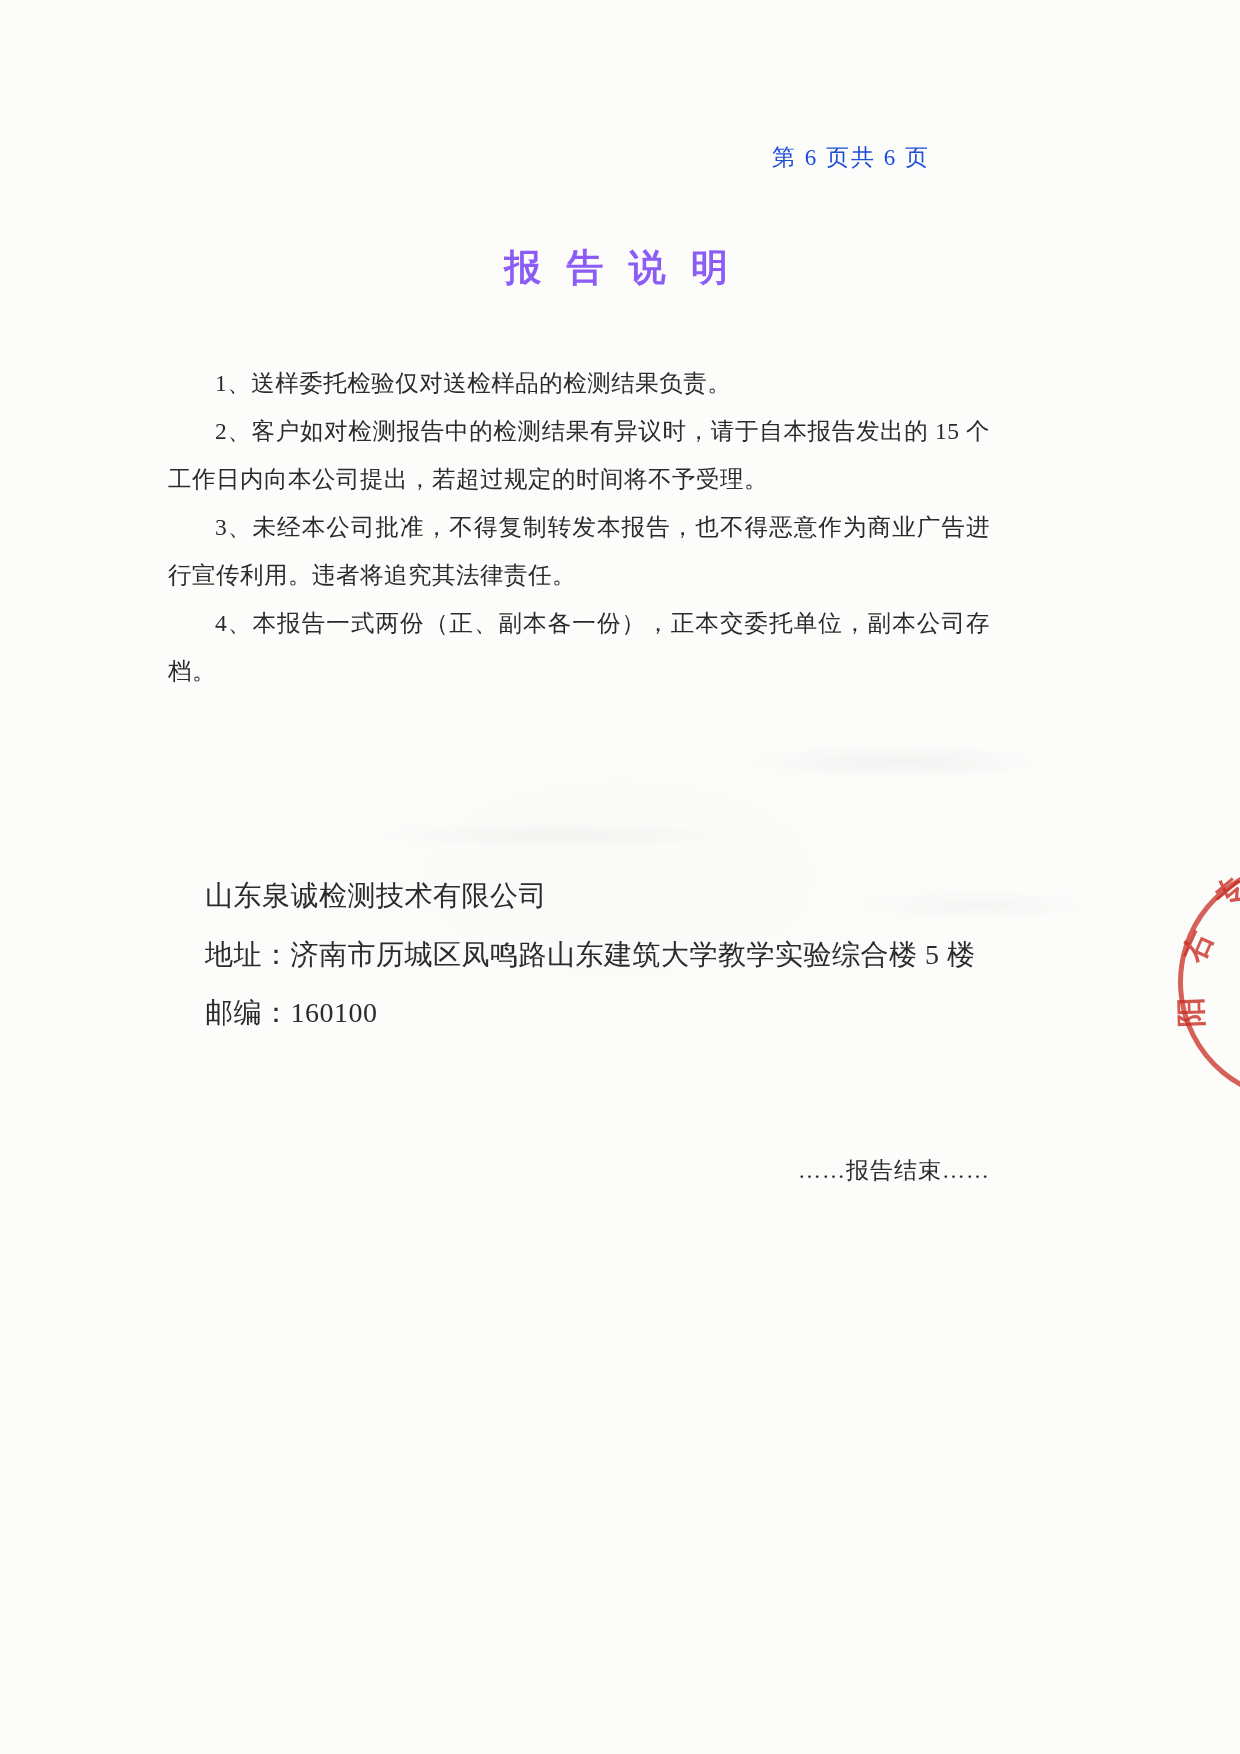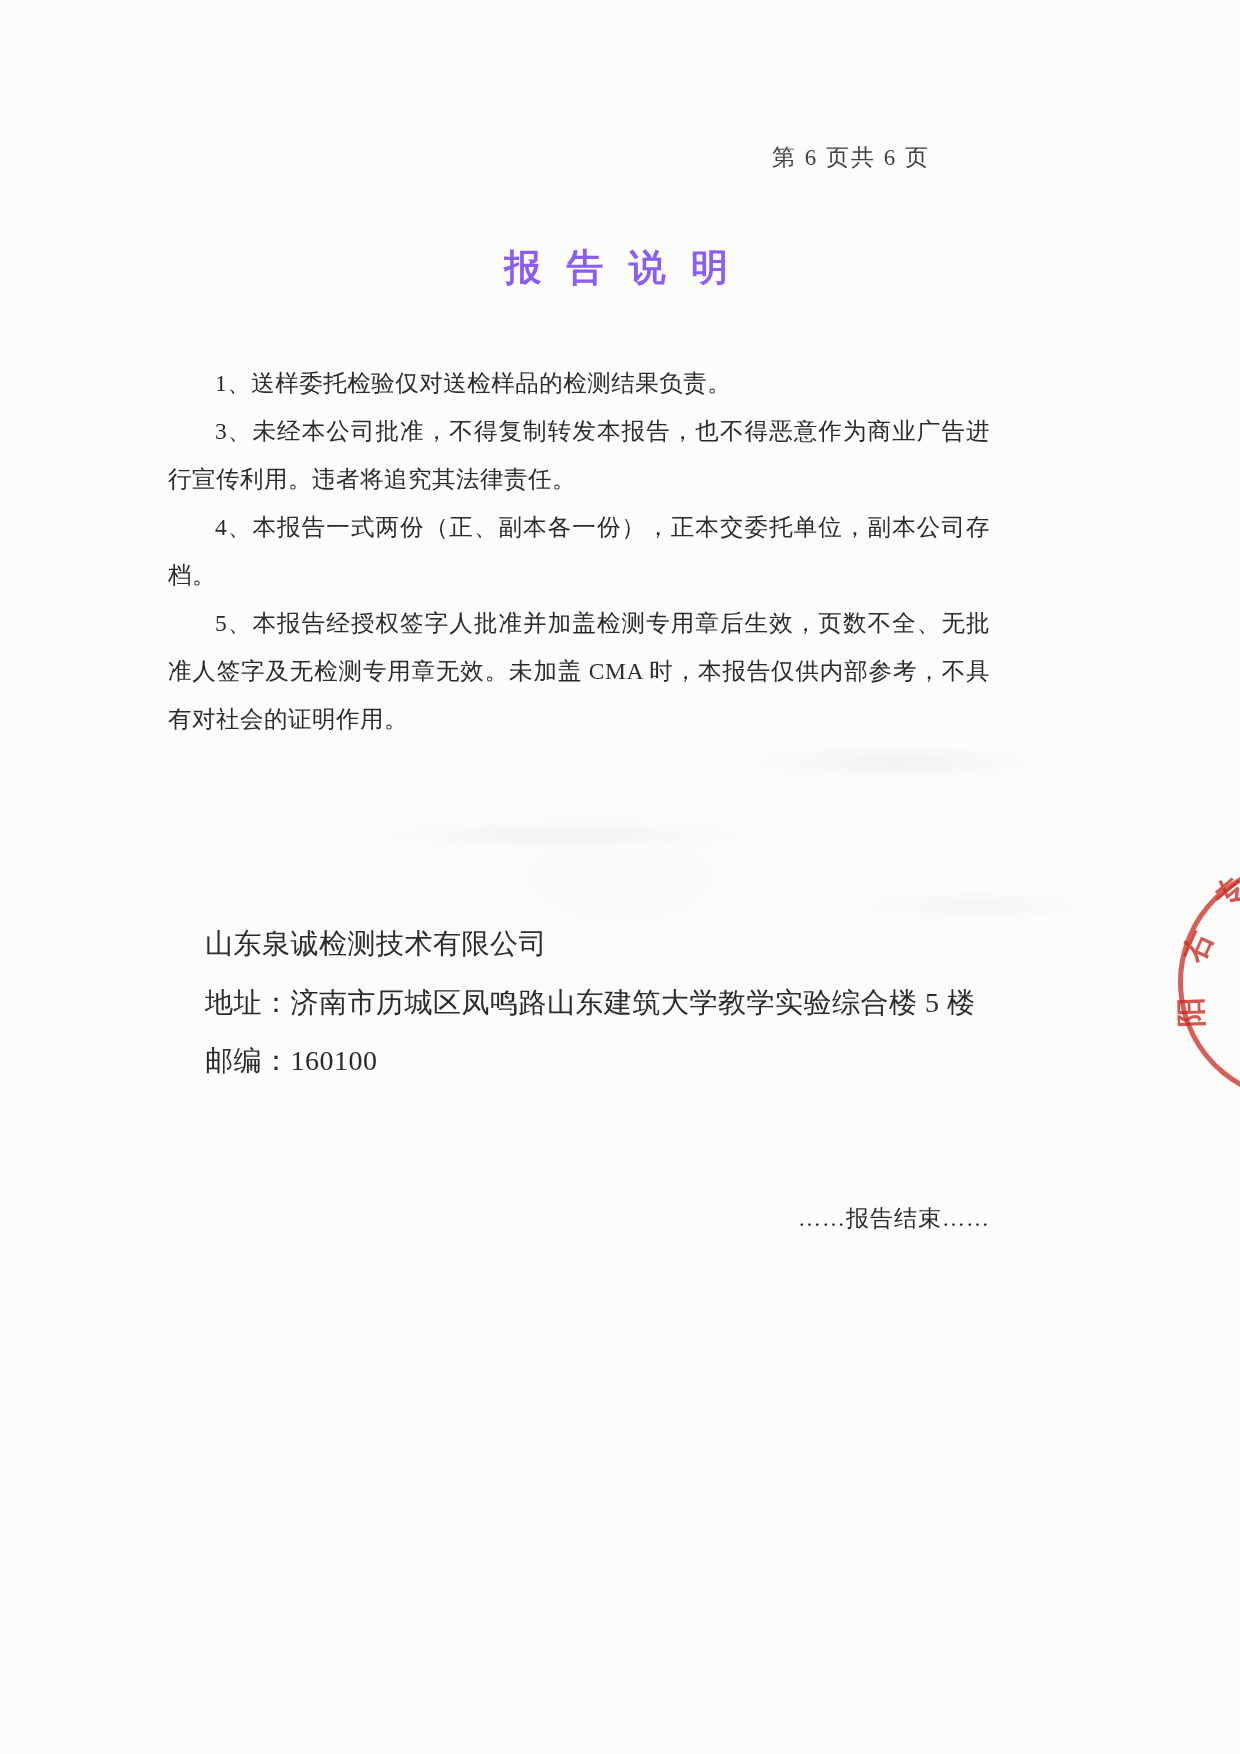--- a/index.html
+++ b/index.html
@@ -20,21 +20,21 @@
       radial-gradient(ellipse 260px 20px at 560px 835px, rgba(120,120,120,0.06), rgba(120,120,120,0) 70%),
       radial-gradient(ellipse 180px 22px at 980px 905px, rgba(120,120,120,0.05), rgba(120,120,120,0) 70%),
       radial-gradient(ellipse 600px 300px at 620px 877px, rgba(250,250,248,1), rgba(252,252,251,1) 80%);
   }
   .page-number {
     margin-top: 142px;
     padding-right: 310px;
     text-align: right;
     font-size: 23px;
     letter-spacing: 2px;
-    color: #404040;
+    color: #1d4ed8;
   }
   .doc-title {
     margin-top: 70px;
     text-align: center;
     font-size: 37px;
     font-weight: bold;
     letter-spacing: 8px;
     color: #8b5cf6;
     font-family: Liberation Serif, serif;
   }
@@ -88,23 +88,23 @@
 </style>
 </head>
 <body>
 
 <div class="page-number">第 6 页共 6 页</div>
 
 <h1 class="doc-title">报 告 说 明</h1>
 
 <div class="notes">
   <p>1、送样委托检验仅对送检样品的检测结果负责。</p>
+  <p>2、客户如对检测报告中的检测结果有异议时，请于自本报告发出的 15 个工作日内向本公司提出，若超过规定的时间将不予受理。</p>
   <p>3、未经本公司批准，不得复制转发本报告，也不得恶意作为商业广告进行宣传利用。违者将追究其法律责任。</p>
   <p>4、本报告一式两份（正、副本各一份），正本交委托单位，副本公司存档。</p>
-  <p>5、本报告经授权签字人批准并加盖检测专用章后生效，页数不全、无批准人签字及无检测专用章无效。未加盖 CMA 时，本报告仅供内部参考，不具有对社会的证明作用。</p>
 </div>
 
 <div class="company-block">
   <div>山东泉诚检测技术有限公司</div>
   <div>地址：济南市历城区凤鸣路山东建筑大学教学实验综合楼 5 楼</div>
   <div>邮编：160100</div>
 </div>
 
 <div class="report-end">……报告结束……</div>
 

